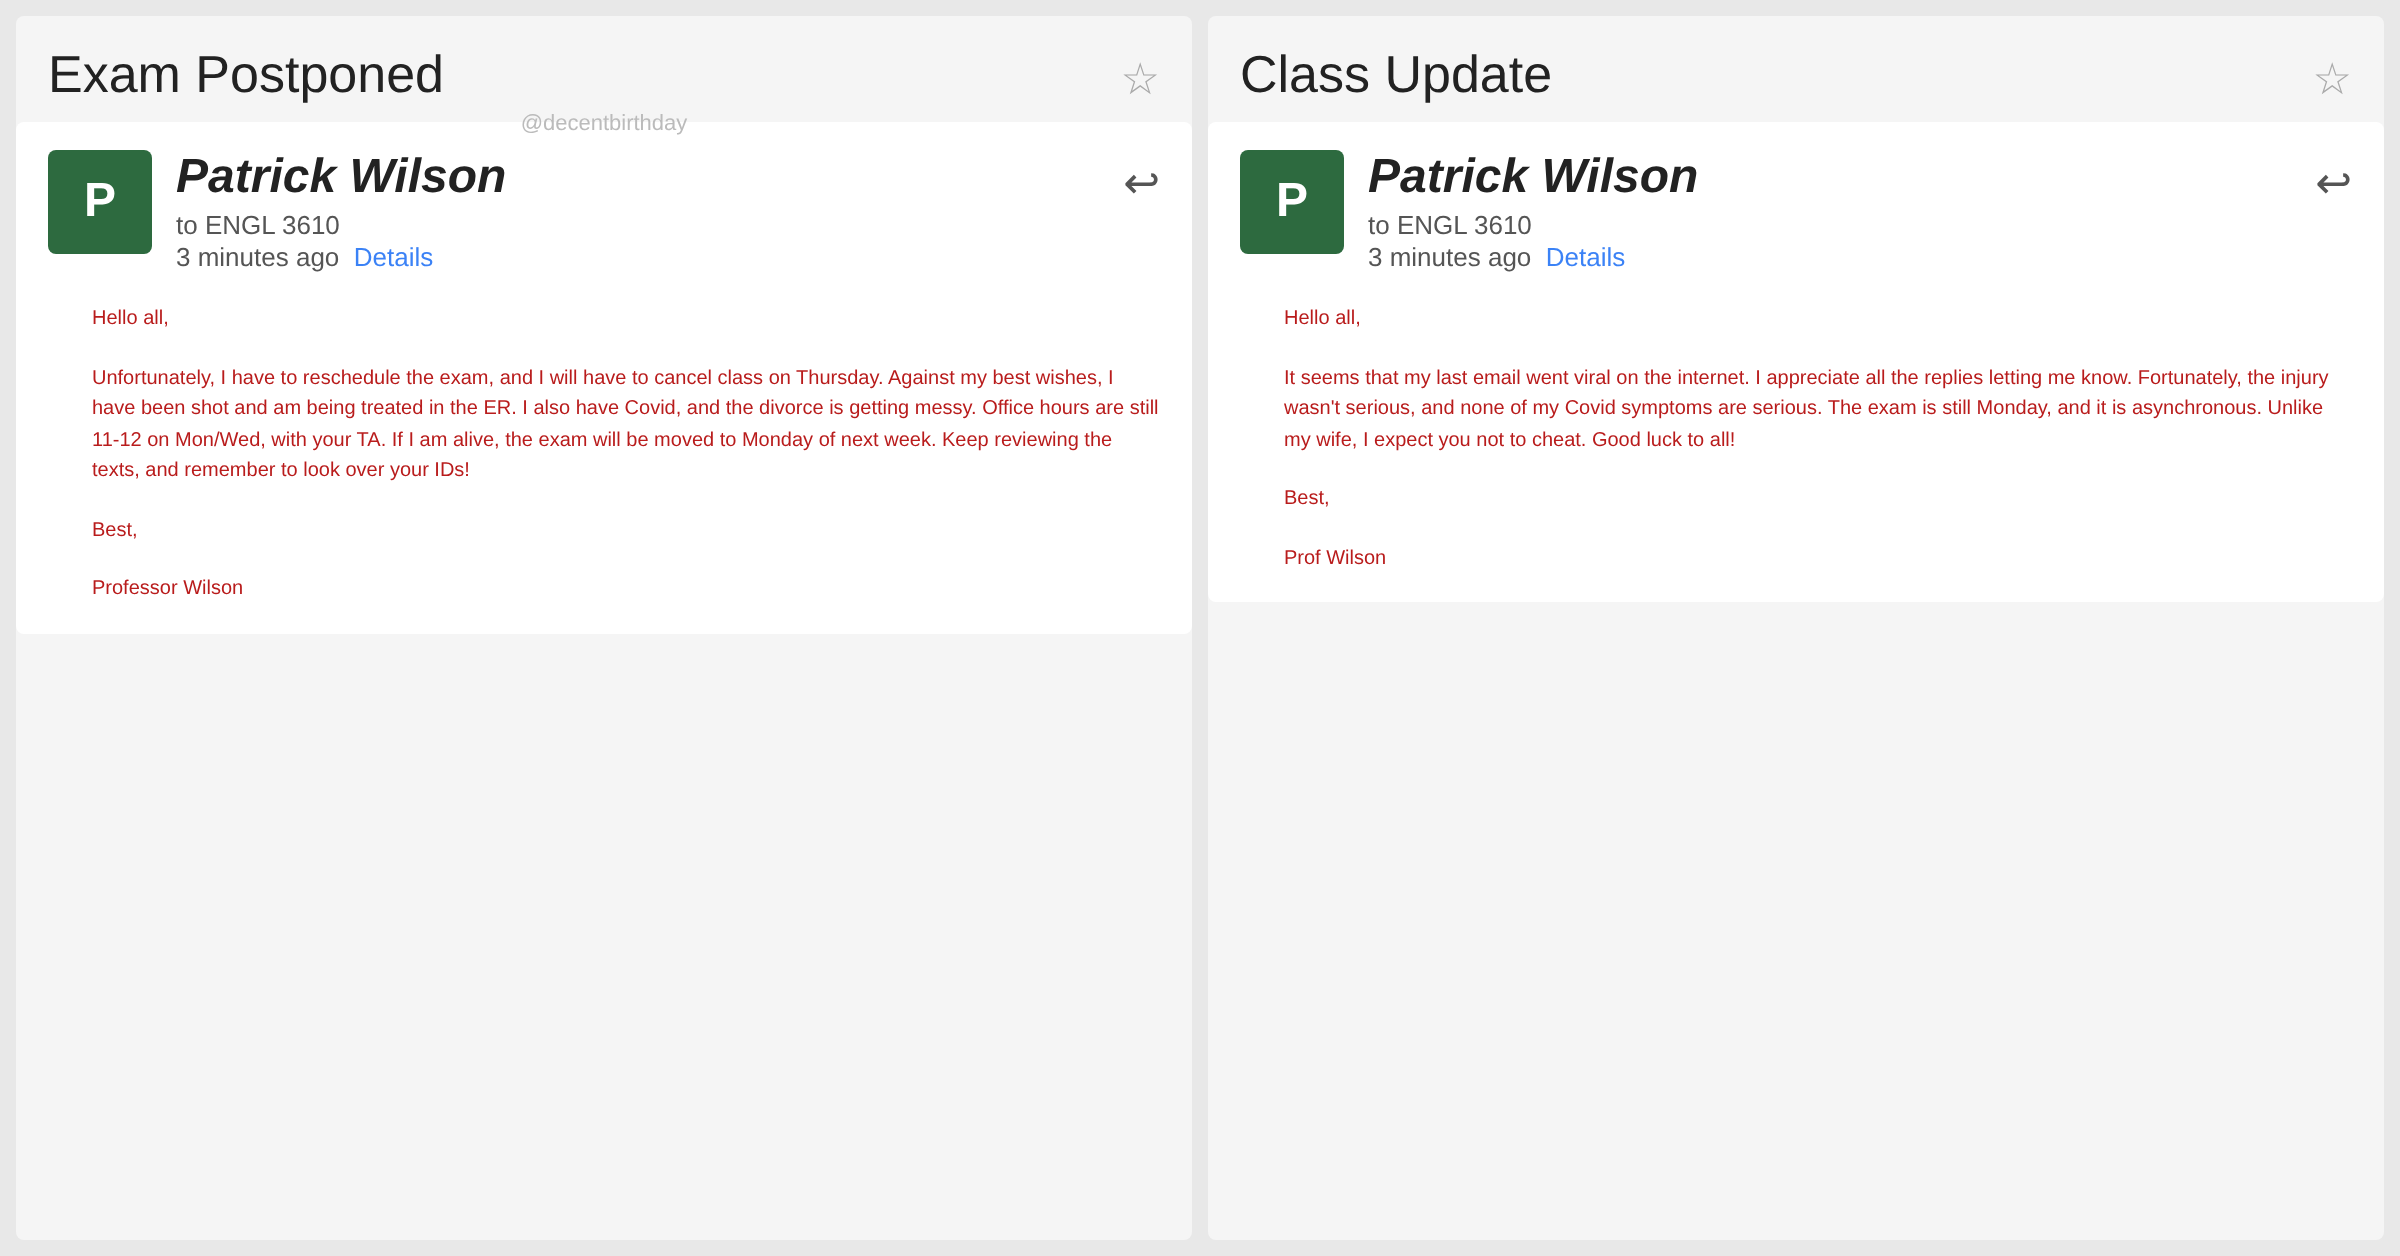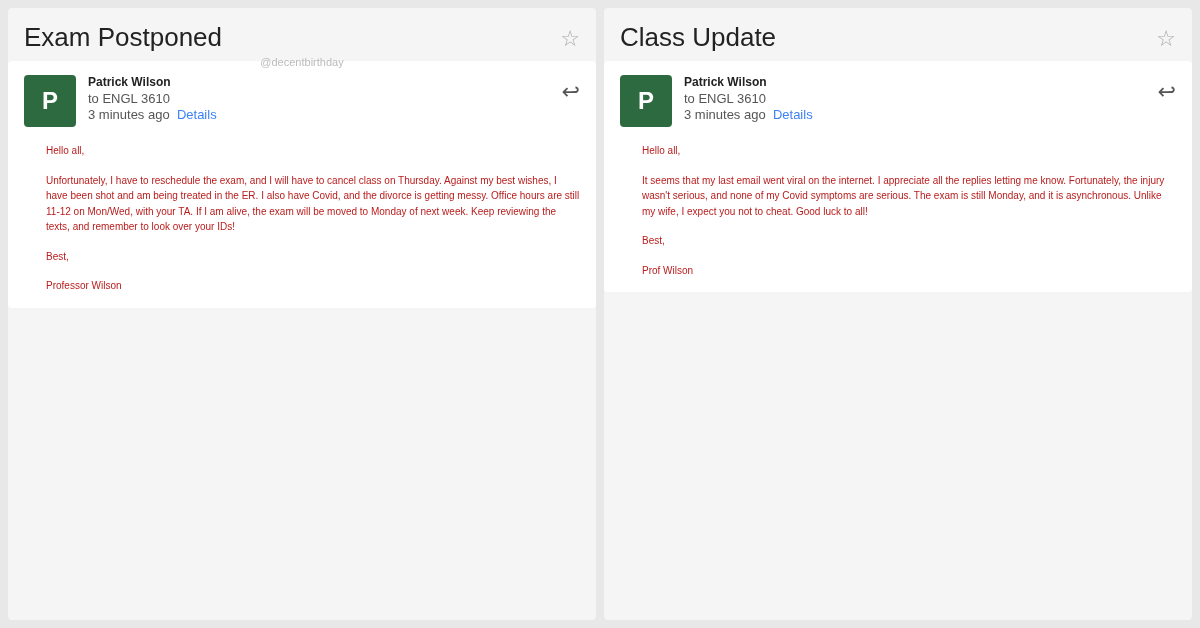--- a/index.html
+++ b/index.html
@@ -19,21 +19,21 @@
       padding: 0;
       display: flex;
       flex-direction: column;
       position: relative;
       overflow: hidden;
     }
     .panel-header {
       padding: 14px 16px 8px 16px;
       display: flex;
       justify-content: space-between;
-      align-items: flex-start;
+      align-items: flex-end;
       border-bottom: none;
     }
     .panel-title {
       font-size: 26px;
       font-weight: 300;
       color: #222;
     }
     .star-icon {
       font-size: 22px;
       color: #aaa;
@@ -75,24 +75,25 @@
       justify-content: center;
       color: white;
       font-size: 24px;
       font-weight: bold;
       flex-shrink: 0;
     }
     .sender-info {
       flex: 1;
     }
     .sender-name {
-      font-size: 12px;
+      font-size: 24px;
       font-weight: bold;
       color: #222;
       margin-bottom: 2px;
+      font-style: italic;
     }
     .sender-to {
       font-size: 13px;
       color: #555;
       margin-bottom: 1px;
     }
     .sender-time {
       font-size: 13px;
       color: #555;
     }

